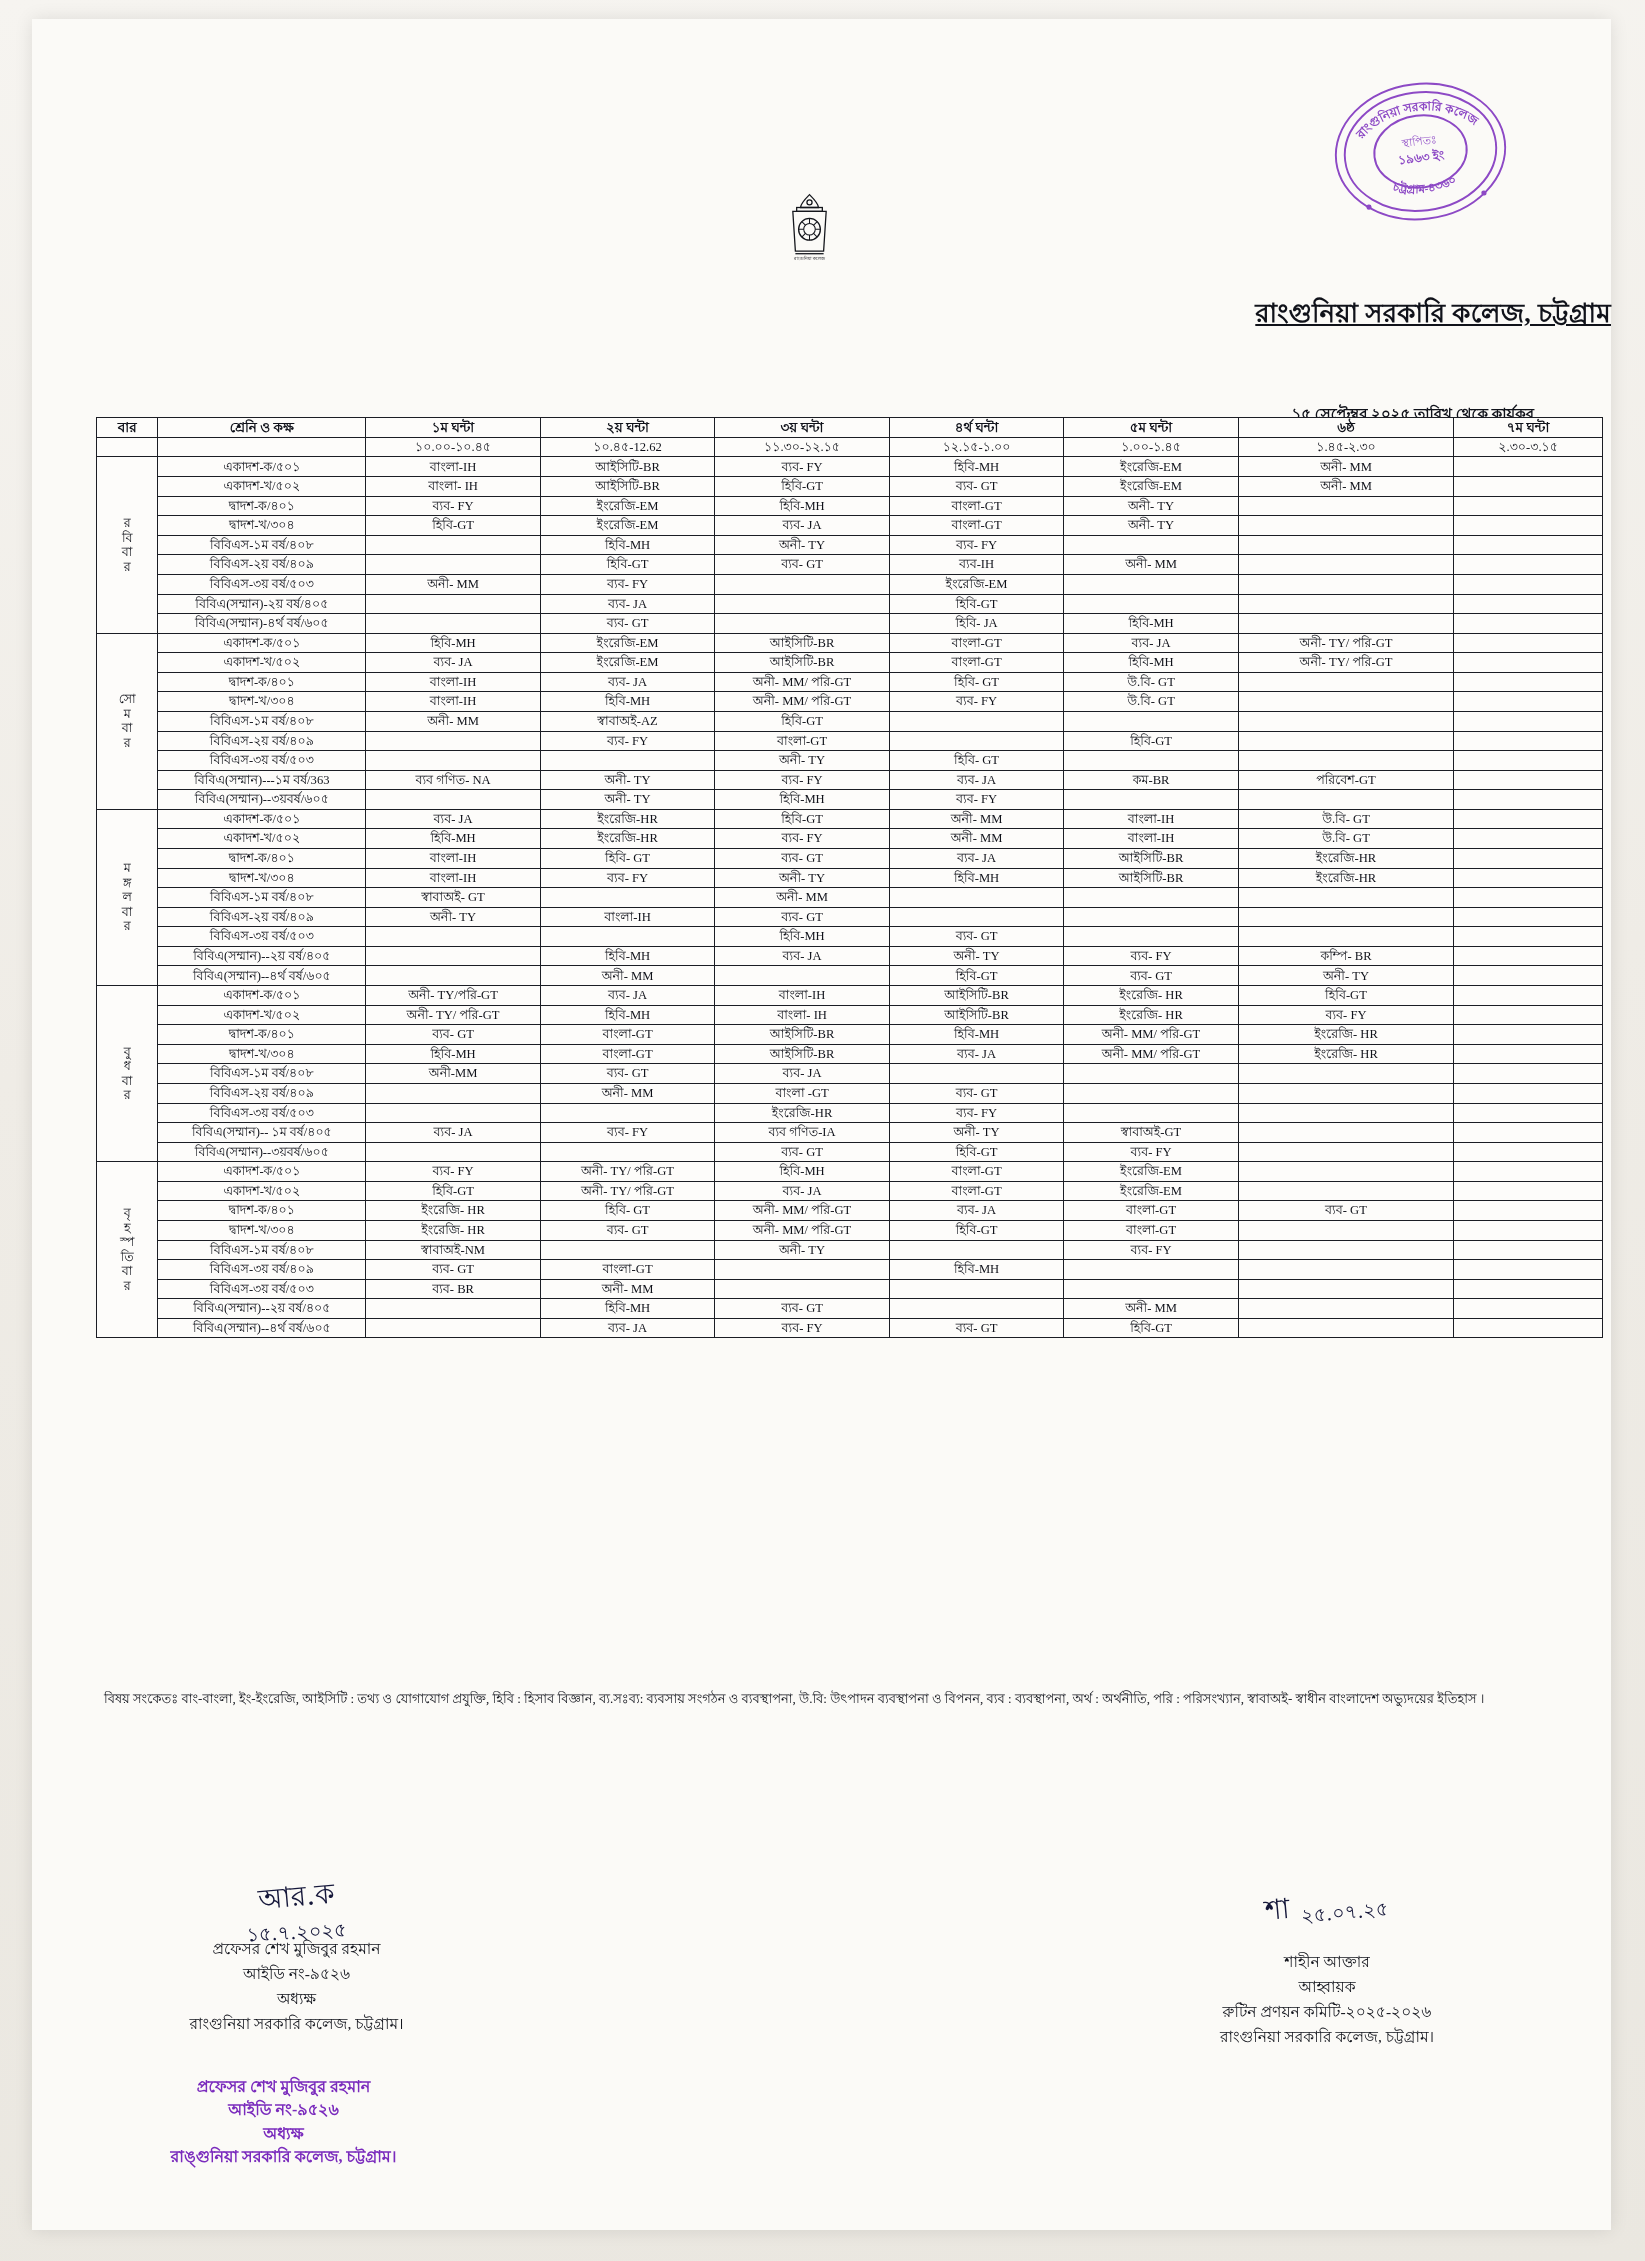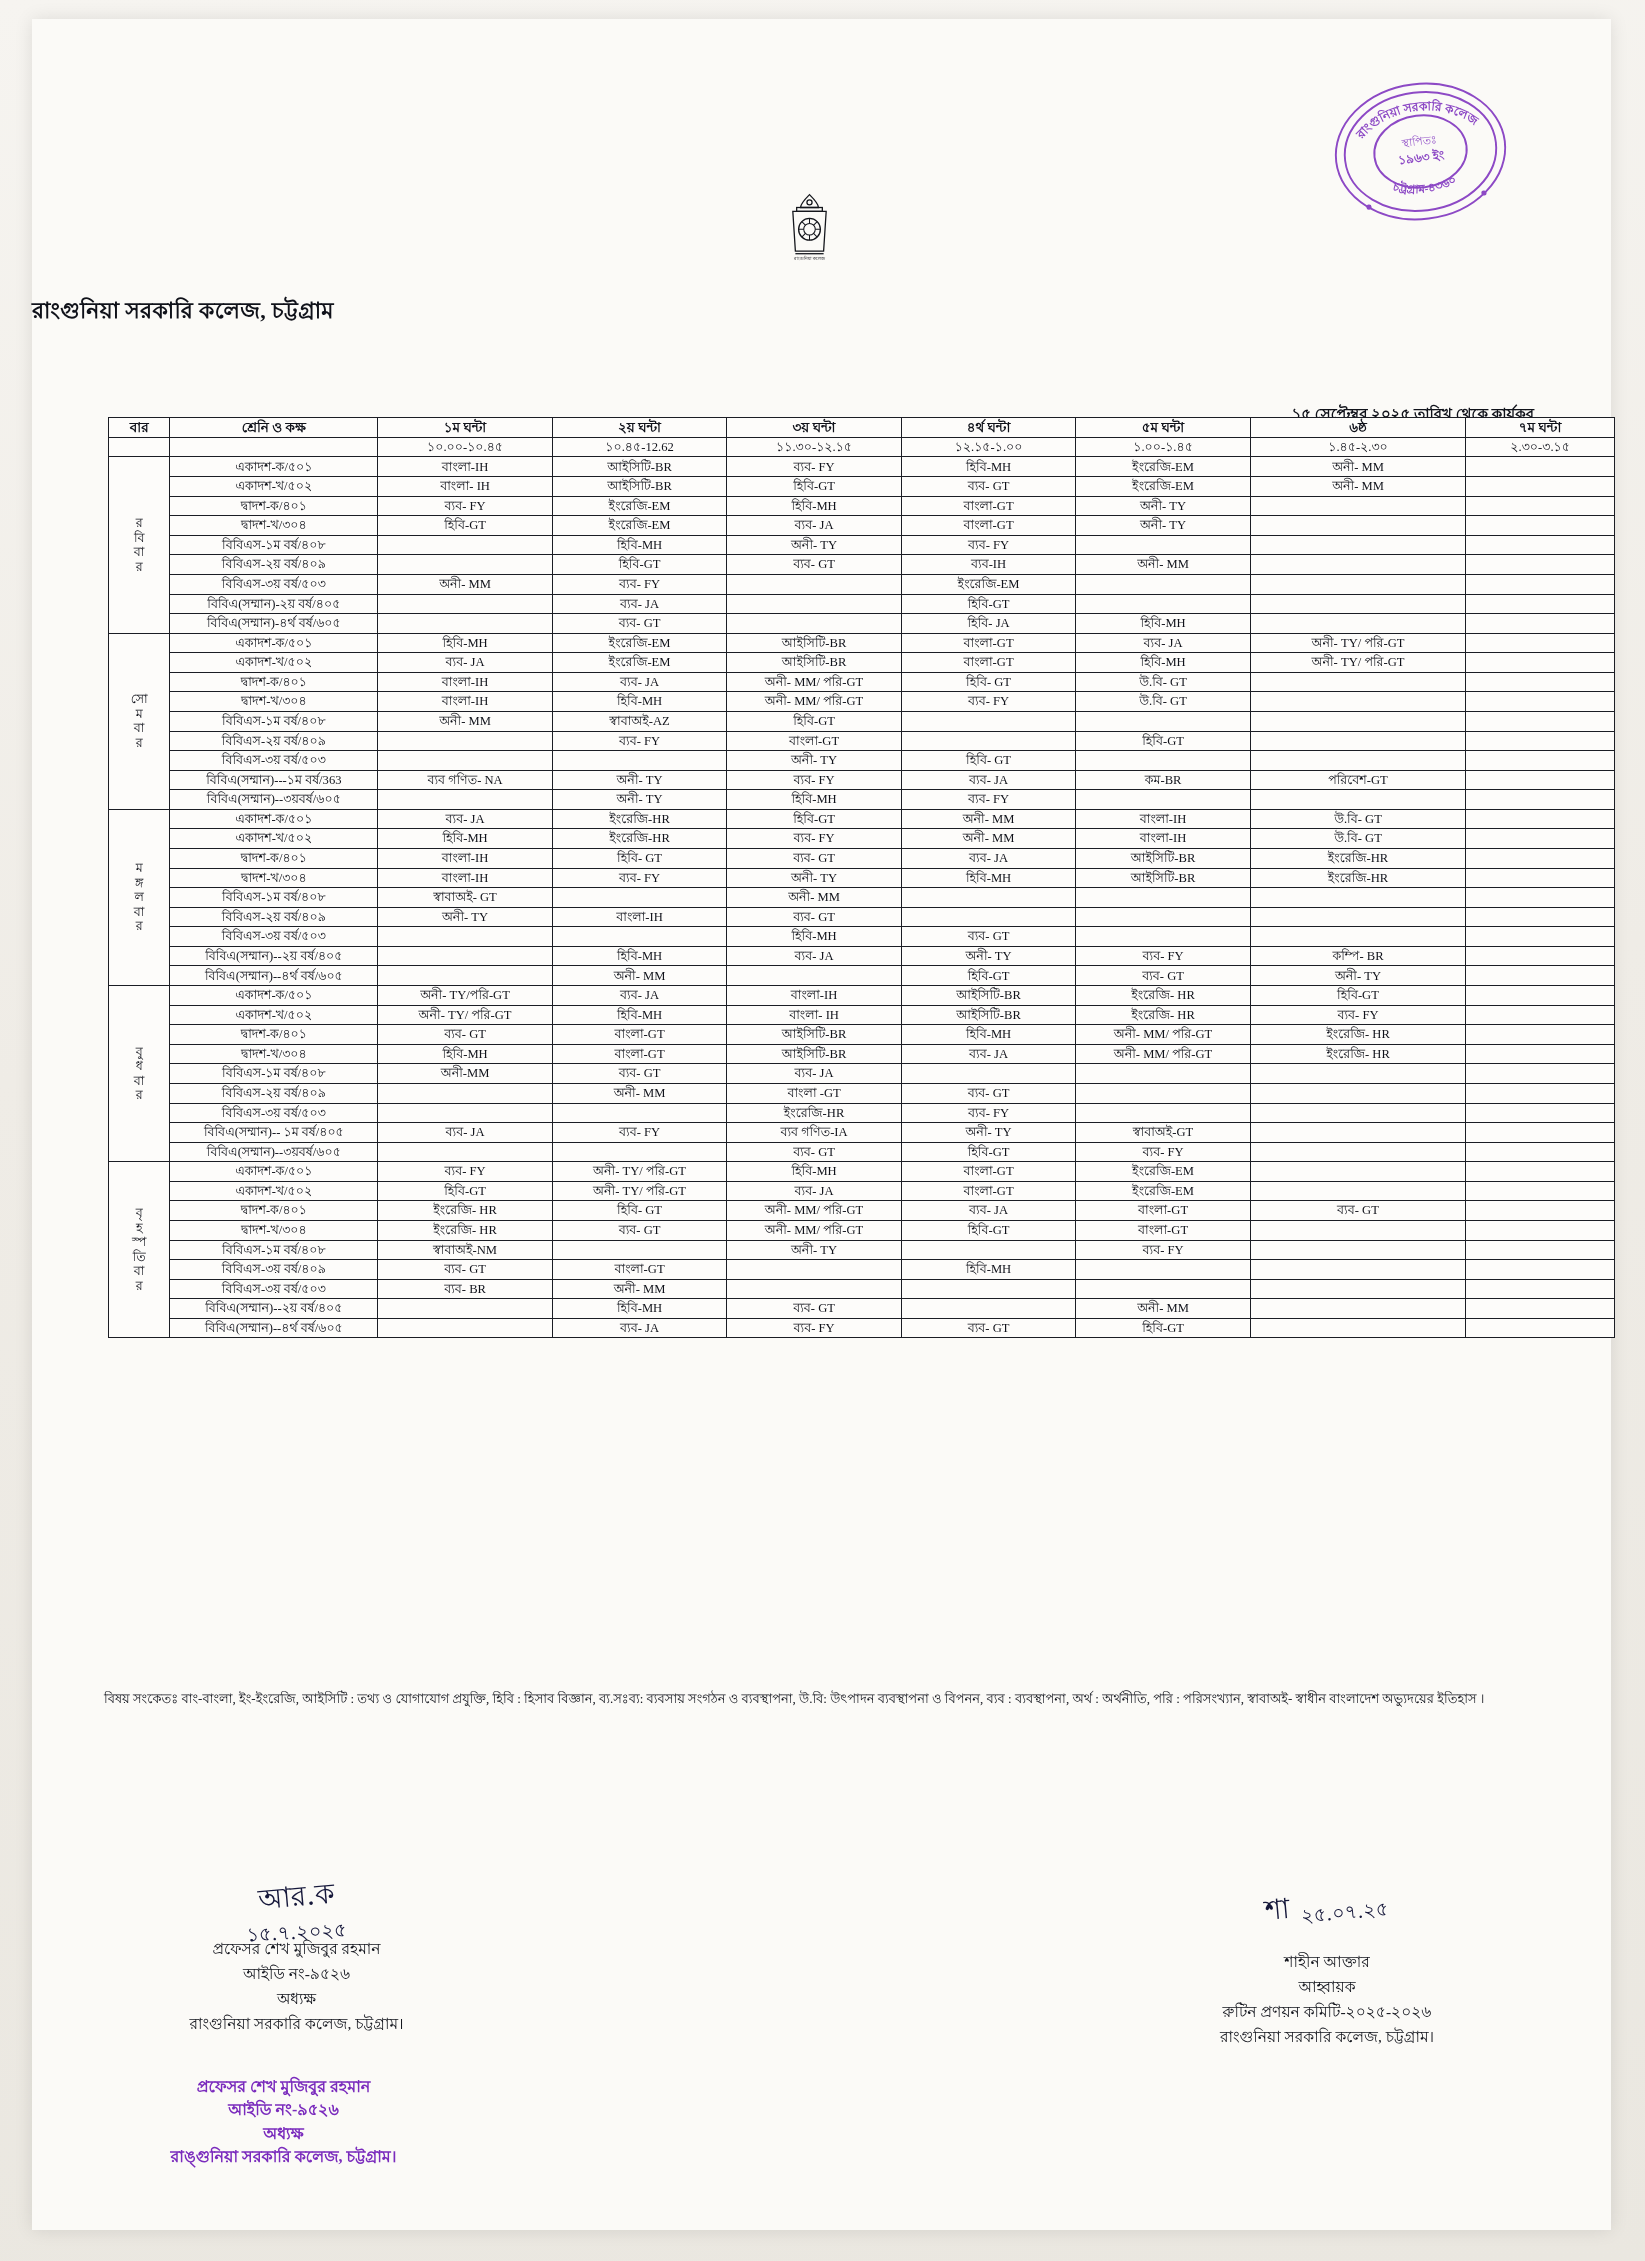--- a/index.html
+++ b/index.html
@@ -20,41 +20,41 @@
     left:32px;top:19.3px;width:1579px;height:2211px;
     background:#fbfaf7;
     box-shadow:0 0 17px rgba(0,0,0,.10);
   }
   
   .logo{
     position:absolute;left:739px;top:173px;width:77px;height:74px;
   }
   .logo svg{width:100%;height:100%;}
   .college-name{
-    position:absolute;left:0;right:0;top:274px;text-align:left;
-    font-size:22px;font-weight:bold;letter-spacing:0.3px;
+    position:absolute;left:0;right:0;top:274px;text-align:right;
+    font-size:26px;font-weight:bold;letter-spacing:0.3px;text-decoration:underline;
   }
   .sub-title{
     position:absolute;left:0;right:0;top:314px;text-align:center;
     font-size:21px;font-weight:bold;
   }
   .effective{
     position:absolute;right:77px;top:383px;text-align:right;
     font-size:15px;font-weight:bold;
   }
   
   .stamp{
     position:absolute;left:1292px;top:55px;width:193px;height:155px;
     transform:rotate(-7deg);
     opacity:.85;
   }
   .stamp svg{width:100%;height:100%;}
   
   table.routine{
-    position:absolute;left:76px;top:398px;
+    position:absolute;left:64px;top:398px;
     border-collapse:collapse;
     width:1507px;
     table-layout:fixed;
     background:#fdfcfa;
   }
   table.routine td,table.routine th{
     border:0.8px solid #1b1d24;
     font-size:12.6px;
     padding:0.6px 2.6px;
     height:17.4px;

